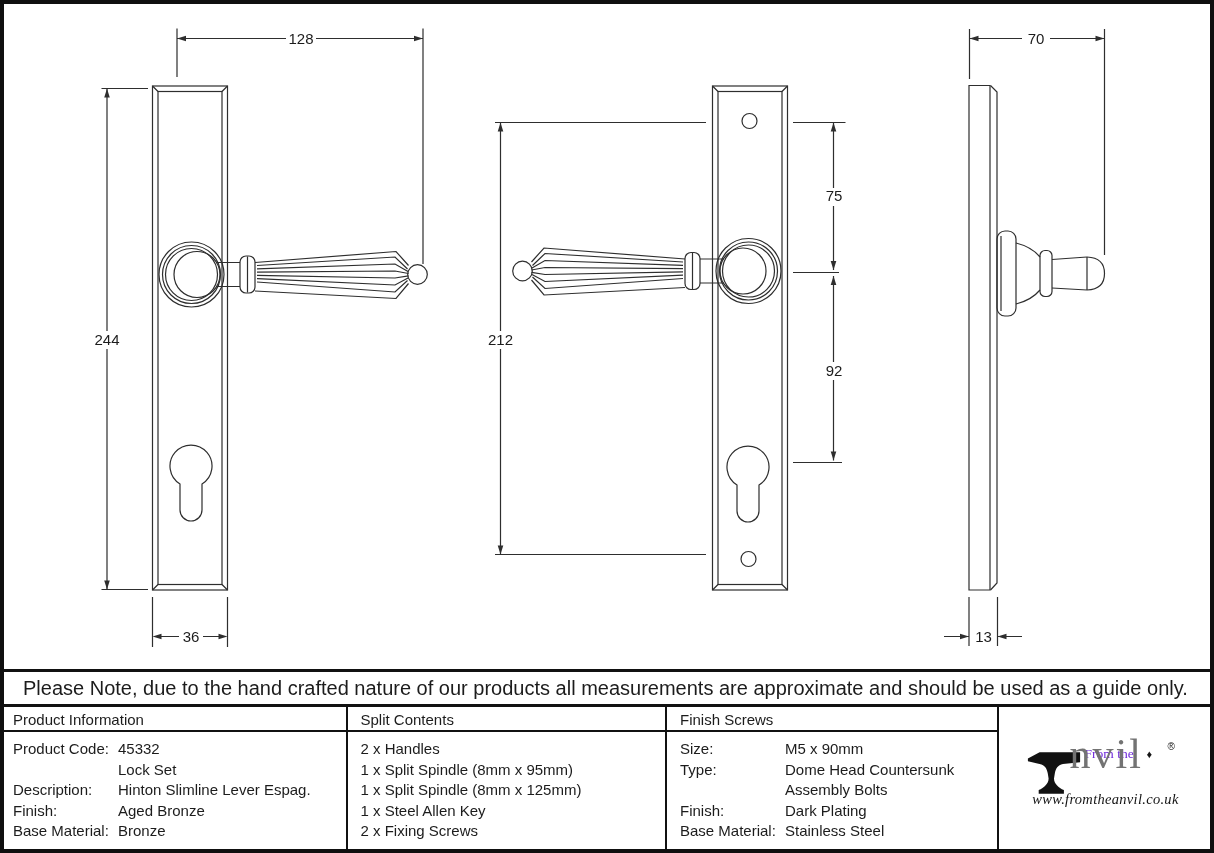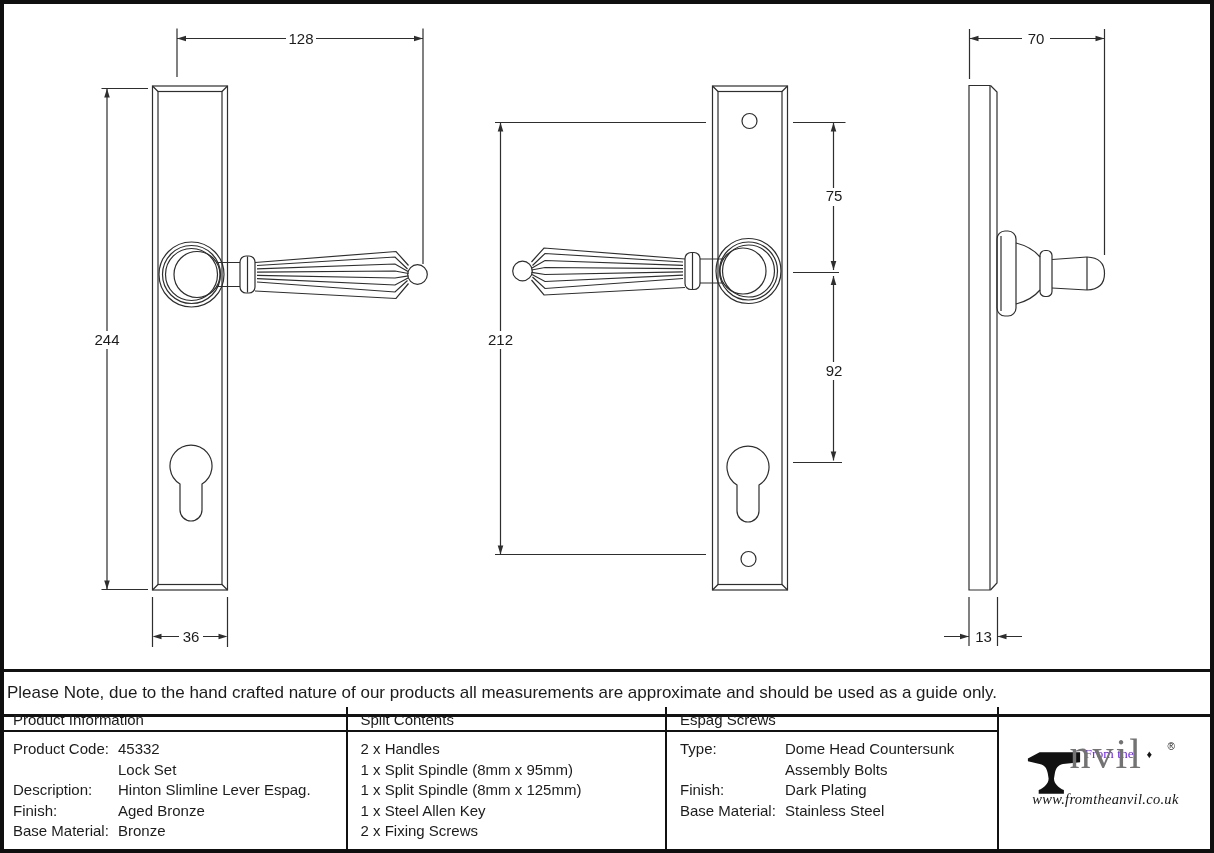--- a/index.html
+++ b/index.html
@@ -9,23 +9,23 @@
     margin:0 auto;
   }
   .frame{position:absolute;inset:0;border:4px solid #0f0f0f;pointer-events:none;z-index:20;}
   svg text{font-family:"Liberation Sans",sans-serif;}
 
   
   .drawing{position:absolute;left:0;top:0;}
 
   
   .note-bar{
-    position:absolute;left:0;top:669px;width:1214px;height:48px;
+    position:absolute;left:0;top:669px;width:1214px;height:38px;
     border-top:3px solid #111;border-bottom:3px solid #111;box-sizing:border-box;
-    display:flex;align-items:center;padding-left:7px;font-size:17px;
+    display:flex;align-items:center;padding-left:23px;font-size:20px;
   }
 
   
   .spec{position:absolute;left:0;top:707px;width:1214px;height:146px;display:flex;box-sizing:border-box;}
   .col{box-sizing:border-box;font-size:15px;}
   .col + .col{border-left:2.5px solid #111;}
   .col-product{width:345.5px;}
   .col-pack{width:319.5px;}
   .col-fixing{width:332px;}
   .col-logo{width:217px;display:flex;align-items:center;justify-content:center;}
@@ -218,22 +218,23 @@
       <div class="col-body">
         <div>2 x Handles</div>
         <div>1 x Split Spindle (8mm x 95mm)</div>
         <div>1 x Split Spindle (8mm x 125mm)</div>
         <div>1 x Steel Allen Key</div>
         <div>2 x Fixing Screws</div>
       </div>
     </div>
 
     <div class="col col-fixing">
-      <div class="col-head">Espag Screws</div>
+      <div class="col-head">Finish Screws</div>
       <div class="col-body">
+        <div><span class="lbl">Size:</span><span>M5 x 90mm</span></div>
         <div><span class="lbl">Type:</span><span>Dome Head Countersunk</span></div>
         <div><span class="lbl"></span><span>Assembly Bolts</span></div>
         <div><span class="lbl">Finish:</span><span>Dark Plating</span></div>
         <div><span class="lbl">Base Material:</span><span>Stainless Steel</span></div>
       </div>
     </div>
 
     <div class="col col-logo">
       <div class="logo">
         <svg class="anvil-glyph" width="54" height="48" viewBox="0 0 60 52">

